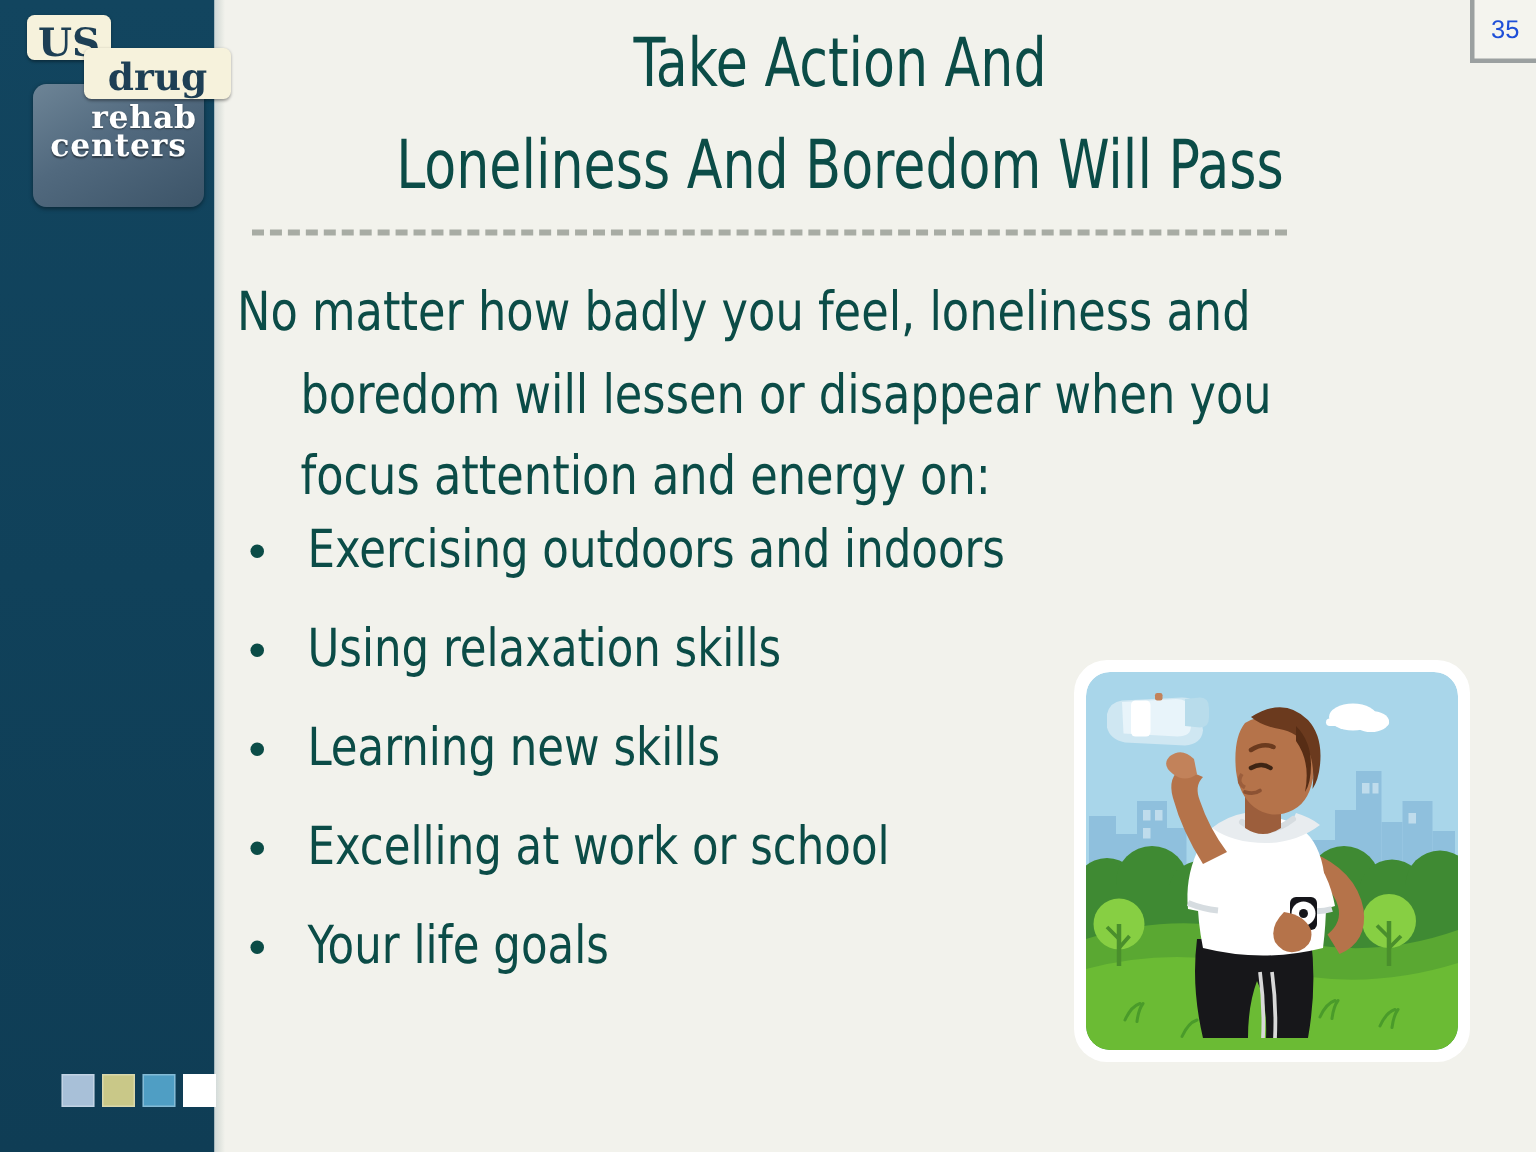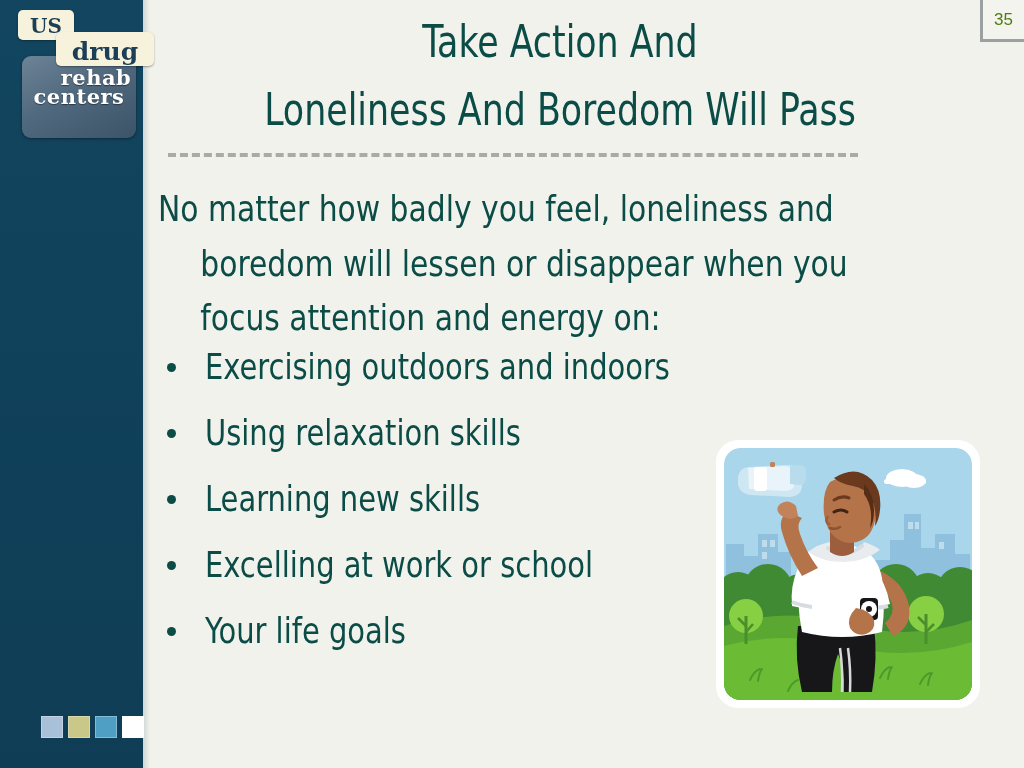--- a/index.html
+++ b/index.html
@@ -52,21 +52,21 @@
     color: #1d3f55;
     font-family: "DejaVu Serif", "Liberation Serif", serif;
     font-weight: bold;
     text-align: center;
     box-shadow: 0 1px 2px rgba(0,0,0,0.35);
     line-height: 1;
   }
   #logo-us {
     left: 4px; top: 4px;
     width: 56px; height: 30px;
-    font-size: 20px;
+    font-size: 26px;
     padding-top: 6px;
     box-sizing: border-box;
     z-index: 3;
   }
   #logo-drug {
     left: 42px; top: 26px;
     width: 98px; height: 34px;
     font-size: 25px;
     padding-top: 7px;
     box-sizing: border-box;
@@ -113,21 +113,21 @@
     position: absolute;
     right: 0; top: 0;
     width: 44px; height: 42px;
     background: #f4f4ee;
     border-left: 3px solid #9ba0a0;
     border-bottom: 3px solid #9ba0a0;
     box-sizing: border-box;
     display: flex;
     align-items: center;
     justify-content: center;
-    color: #4d7c0f;
+    color: #1d4ed8;
     font-size: 17px;
   }
 
   
   #title {
     position: absolute;
     left: 150px; top: 8px;
     width: 820px;
     text-align: center;
     color: #0b4c47;

